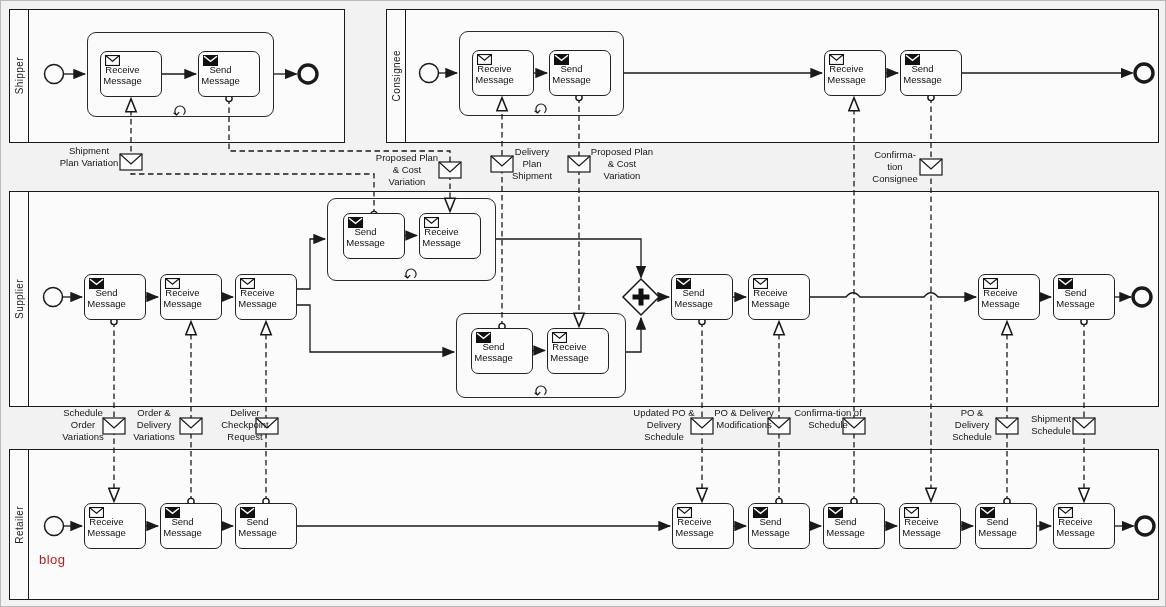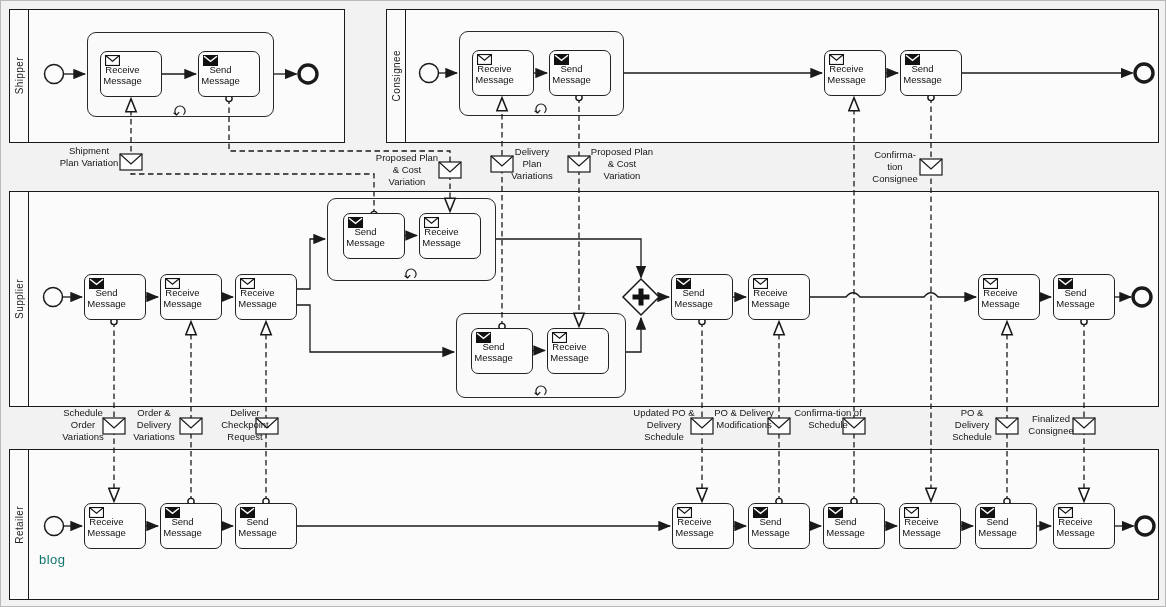--- a/index.html
+++ b/index.html
@@ -14,21 +14,21 @@
   .sub{position:absolute;border:1.3px solid #2a2a2a;border-radius:9px;background:#fafafa;box-sizing:border-box;z-index:2;}
   .layer{position:absolute;left:0;top:0;z-index:3;pointer-events:none;}
   .task{
     position:absolute;width:62px;height:46px;border:1.2px solid #222;border-radius:7px;
     background:#fcfcfc;box-sizing:border-box;z-index:4;
     display:flex;align-items:center;justify-content:center;text-align:center;
     font-size:9.5px;line-height:1.18;padding:3px 18px 1px 1px;
   }
   .task .env{position:absolute;top:3px;left:4px;line-height:0;}
   .msg-label{position:absolute;z-index:5;font-size:9.5px;line-height:1.25;text-align:center;color:#161616;}
-  .watermark{position:absolute;z-index:2;font-size:13px;color:#0f766e;letter-spacing:.5px;}
+  .watermark{position:absolute;z-index:2;font-size:13px;color:#b91c1c;letter-spacing:.5px;}
 </style>
 </head>
 <body>
 
 <div class="canvas">
 
   <div class="pool" style="left:8px;top:8px;width:336px;height:134px;">
     <div class="band">
       <span class="lane-title">Shipper</span>
     </div>
@@ -353,26 +353,26 @@
   <div class="task" style="left:1052px;top:502px;">
     <span class="env"><svg width="15" height="11" viewBox="0 0 15 11">
           <rect x="0.55" y="0.55" width="13.9" height="9.9" fill="#fff" stroke="#111" stroke-width="1.1"></rect>
           <path d="M0.55,0.55 L7.5,6.2 L14.45,0.55" fill="none" stroke="#111" stroke-width="1.1"></path>
         </svg></span>
     <span>Receive Message</span>
   </div>
 
   <div class="msg-label" style="left:58px;top:144px;width:60px;">Shipment Plan Variation</div>
   <div class="msg-label" style="left:374px;top:151px;width:64px;">Proposed Plan &amp; Cost Variation</div>
-  <div class="msg-label" style="left:505px;top:145px;width:52px;">Delivery Plan Variations</div>
+  <div class="msg-label" style="left:505px;top:145px;width:52px;">Delivery Plan Shipment</div>
   <div class="msg-label" style="left:589px;top:145px;width:64px;">Proposed Plan &amp; Cost Variation</div>
   <div class="msg-label" style="left:869px;top:148px;width:50px;">Confirma-tion Consignee</div>
 
   <div class="msg-label" style="left:51px;top:406px;width:62px;">Schedule Order Variations</div>
   <div class="msg-label" style="left:122px;top:406px;width:62px;text-align:center;">Order &amp; Delivery Variations</div>
   <div class="msg-label" style="left:201px;top:406px;width:62px;margin-left:12px;">Deliver Checkpoint Request</div>
   <div class="msg-label" style="left:628px;top:406px;width:70px;text-align:center;">Updated PO &amp; Delivery Schedule</div>
   <div class="msg-label" style="left:711px;top:406px;width:64px;">PO &amp; Delivery Modifications</div>
   <div class="msg-label" style="left:791px;top:406px;width:72px;">Confirma-tion of Schedule</div>
   <div class="msg-label" style="left:945px;top:406px;width:52px;">PO &amp; Delivery Schedule</div>
-  <div class="msg-label" style="left:1024px;top:412px;width:52px;">Finalized Consignee</div>
+  <div class="msg-label" style="left:1024px;top:412px;width:52px;">Shipment Schedule</div>
 
 </div>
 
 </body></html>

